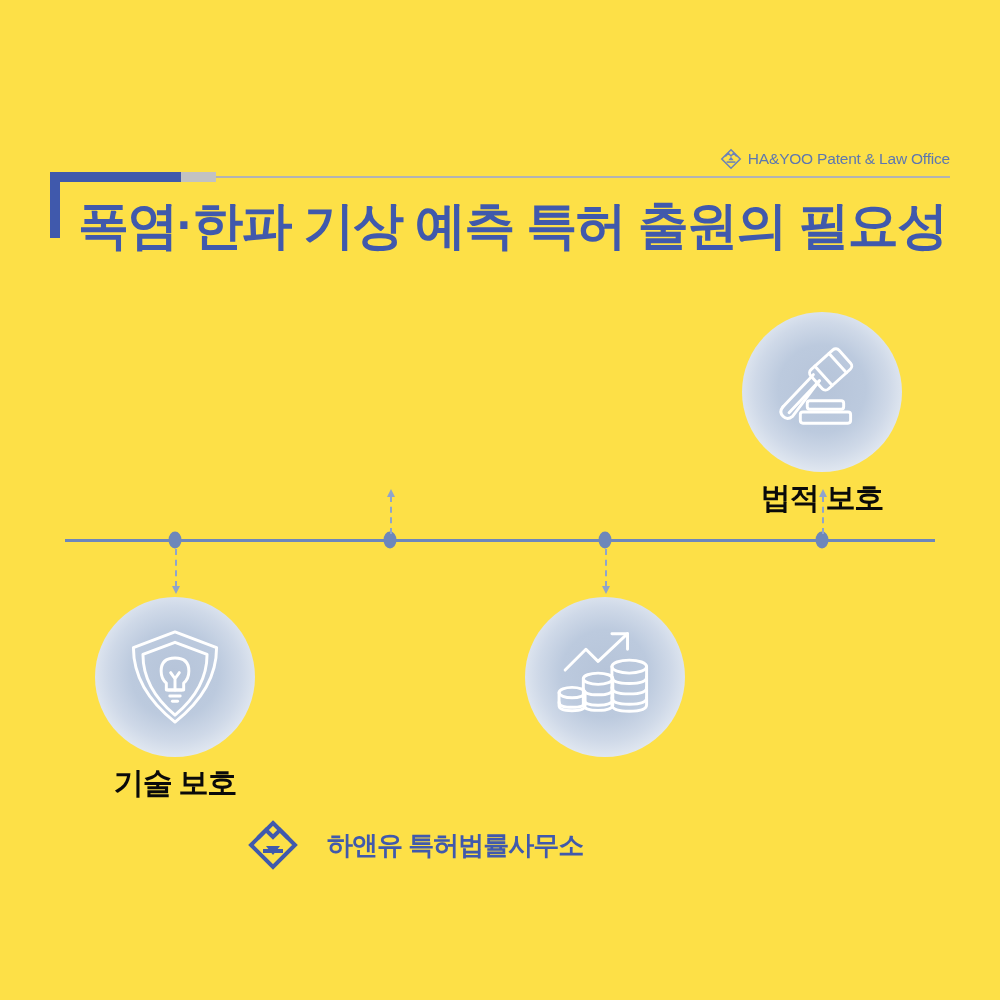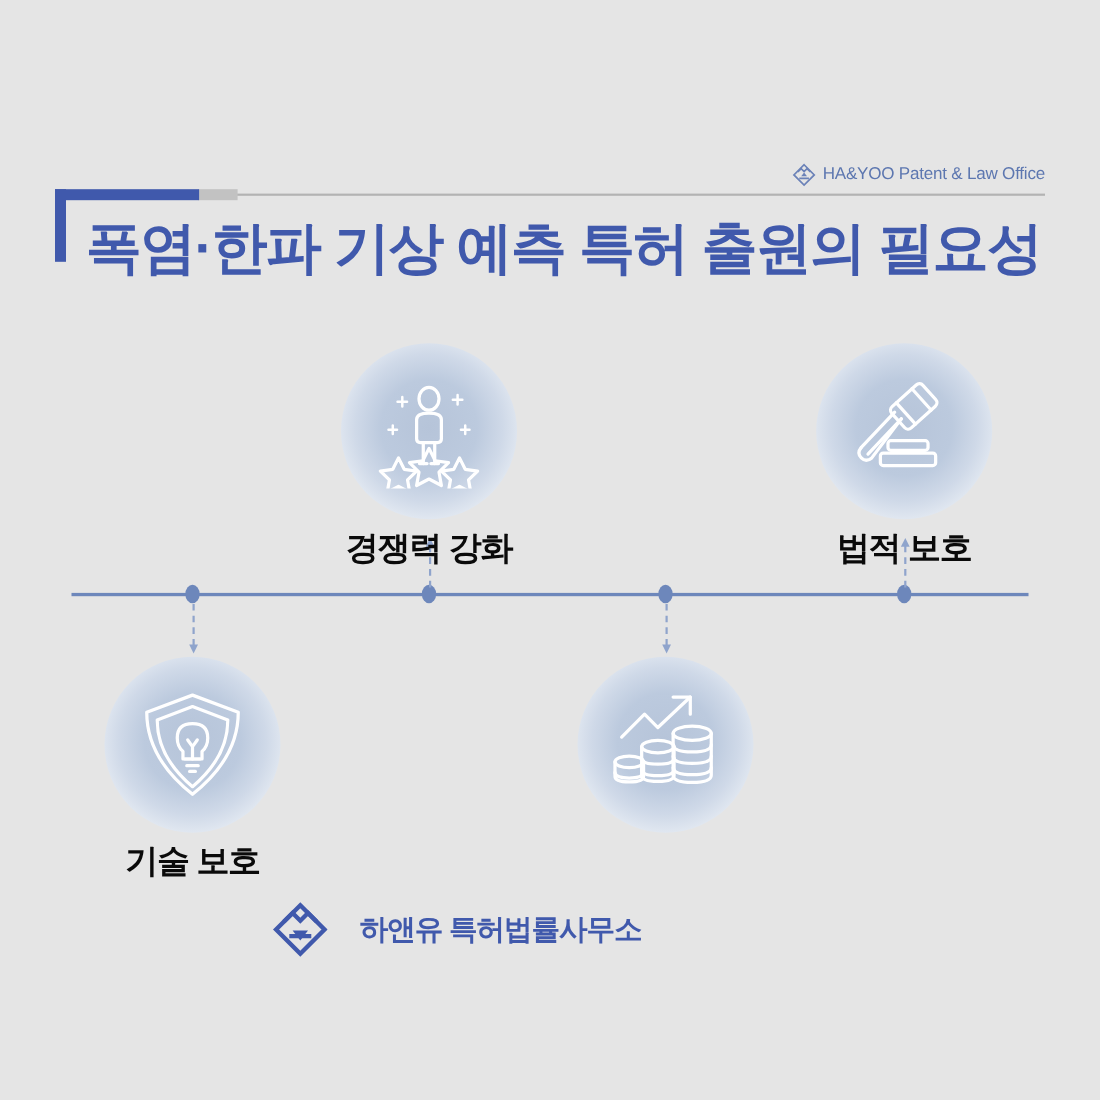--- a/index.html
+++ b/index.html
@@ -10,21 +10,21 @@
     height: 1000px;
     background: #ffffff;
     font-family: "Liberation Sans", "DejaVu Sans", sans-serif;
     overflow: hidden;
   }
 
   .slide {
     position: relative;
     width: 1000px;
     height: 1000px;
-    background: #e5e5e5;
+    background: #fde047;
   }
 
   
   .brand {
     position: absolute;
     top: 148px;
     right: 50px;
     display: flex;
     align-items: center;
     gap: 6px;
@@ -214,49 +214,20 @@
   <div class="connector up" style="left:390px; top:496px; height:38px;">
       <i class="arrow"></i>
     </div>
   <div class="connector down" style="left:605px; top:549px; height:38px;">
       <i class="arrow"></i>
     </div>
   <div class="connector up" style="left:822px; top:496px; height:38px;">
       <i class="arrow"></i>
     </div>
 
-  <div class="node" style="left:390px; top:312px;">
-    <div class="icon-bubble">
-      <svg width="104" height="104" viewBox="0 0 120 120" aria-hidden="true">
-        <g fill="none" stroke="#ffffff" stroke-width="3.4" stroke-linecap="round" stroke-linejoin="round">
-
-          <ellipse cx="60" cy="26" rx="10.5" ry="12"></ellipse>
-
-          <path d="M47 48 q0-7 13-7 q13 0 13 7 l0 20 q0 4-4 4 l-18 0 q-4 0-4-4 Z"></path>
-
-          <path d="M54 72 l0 22 M66 72 l0 22"></path>
-          <path d="M50 94 l8 0 M62 94 l8 0"></path>
-
-          <path d="M60 78 l6.5 13 14 2 -10 10 2.5 14 -13-6.8 -13 6.8 2.5-14 -10-10 14-2 Z"></path>
-
-          <path d="M28 88 l6 12 13 1.8 -9.5 9.3 2.3 13 -11.8-6.2 -11.8 6.2 2.3-13 -9.5-9.3 13-1.8 Z"></path>
-
-          <path d="M92 88 l6 12 13 1.8 -9.5 9.3 2.3 13 -11.8-6.2 -11.8 6.2 2.3-13 -9.5-9.3 13-1.8 Z"></path>
-
-          <g stroke-width="2.6">
-            <path d="M32 24 l0 10 M27 29 l10 0"></path>
-            <path d="M90 22 l0 10 M85 27 l10 0"></path>
-            <path d="M22 54 l0 9 M17.5 58.5 l9 0"></path>
-            <path d="M98 54 l0 9 M93.5 58.5 l9 0"></path>
-          </g>
-        </g>
-      </svg>
-    </div>
-    <div class="node-label">경쟁력 강화</div>
-  </div>
 
   <div class="node" style="left:175px; top:597px;">
     <div class="icon-bubble">
       <svg width="104" height="104" viewBox="0 0 120 120" aria-hidden="true">
         <g fill="none" stroke="#ffffff" stroke-width="3.4" stroke-linecap="round" stroke-linejoin="round">
 
           <path d="M60 8 L108 26 q0 48-48 86 Q12 74 12 26 Z"></path>
 
           <path d="M60 20 L97 34 q0 39-37 70 Q23 73 23 34 Z"></path>
 

